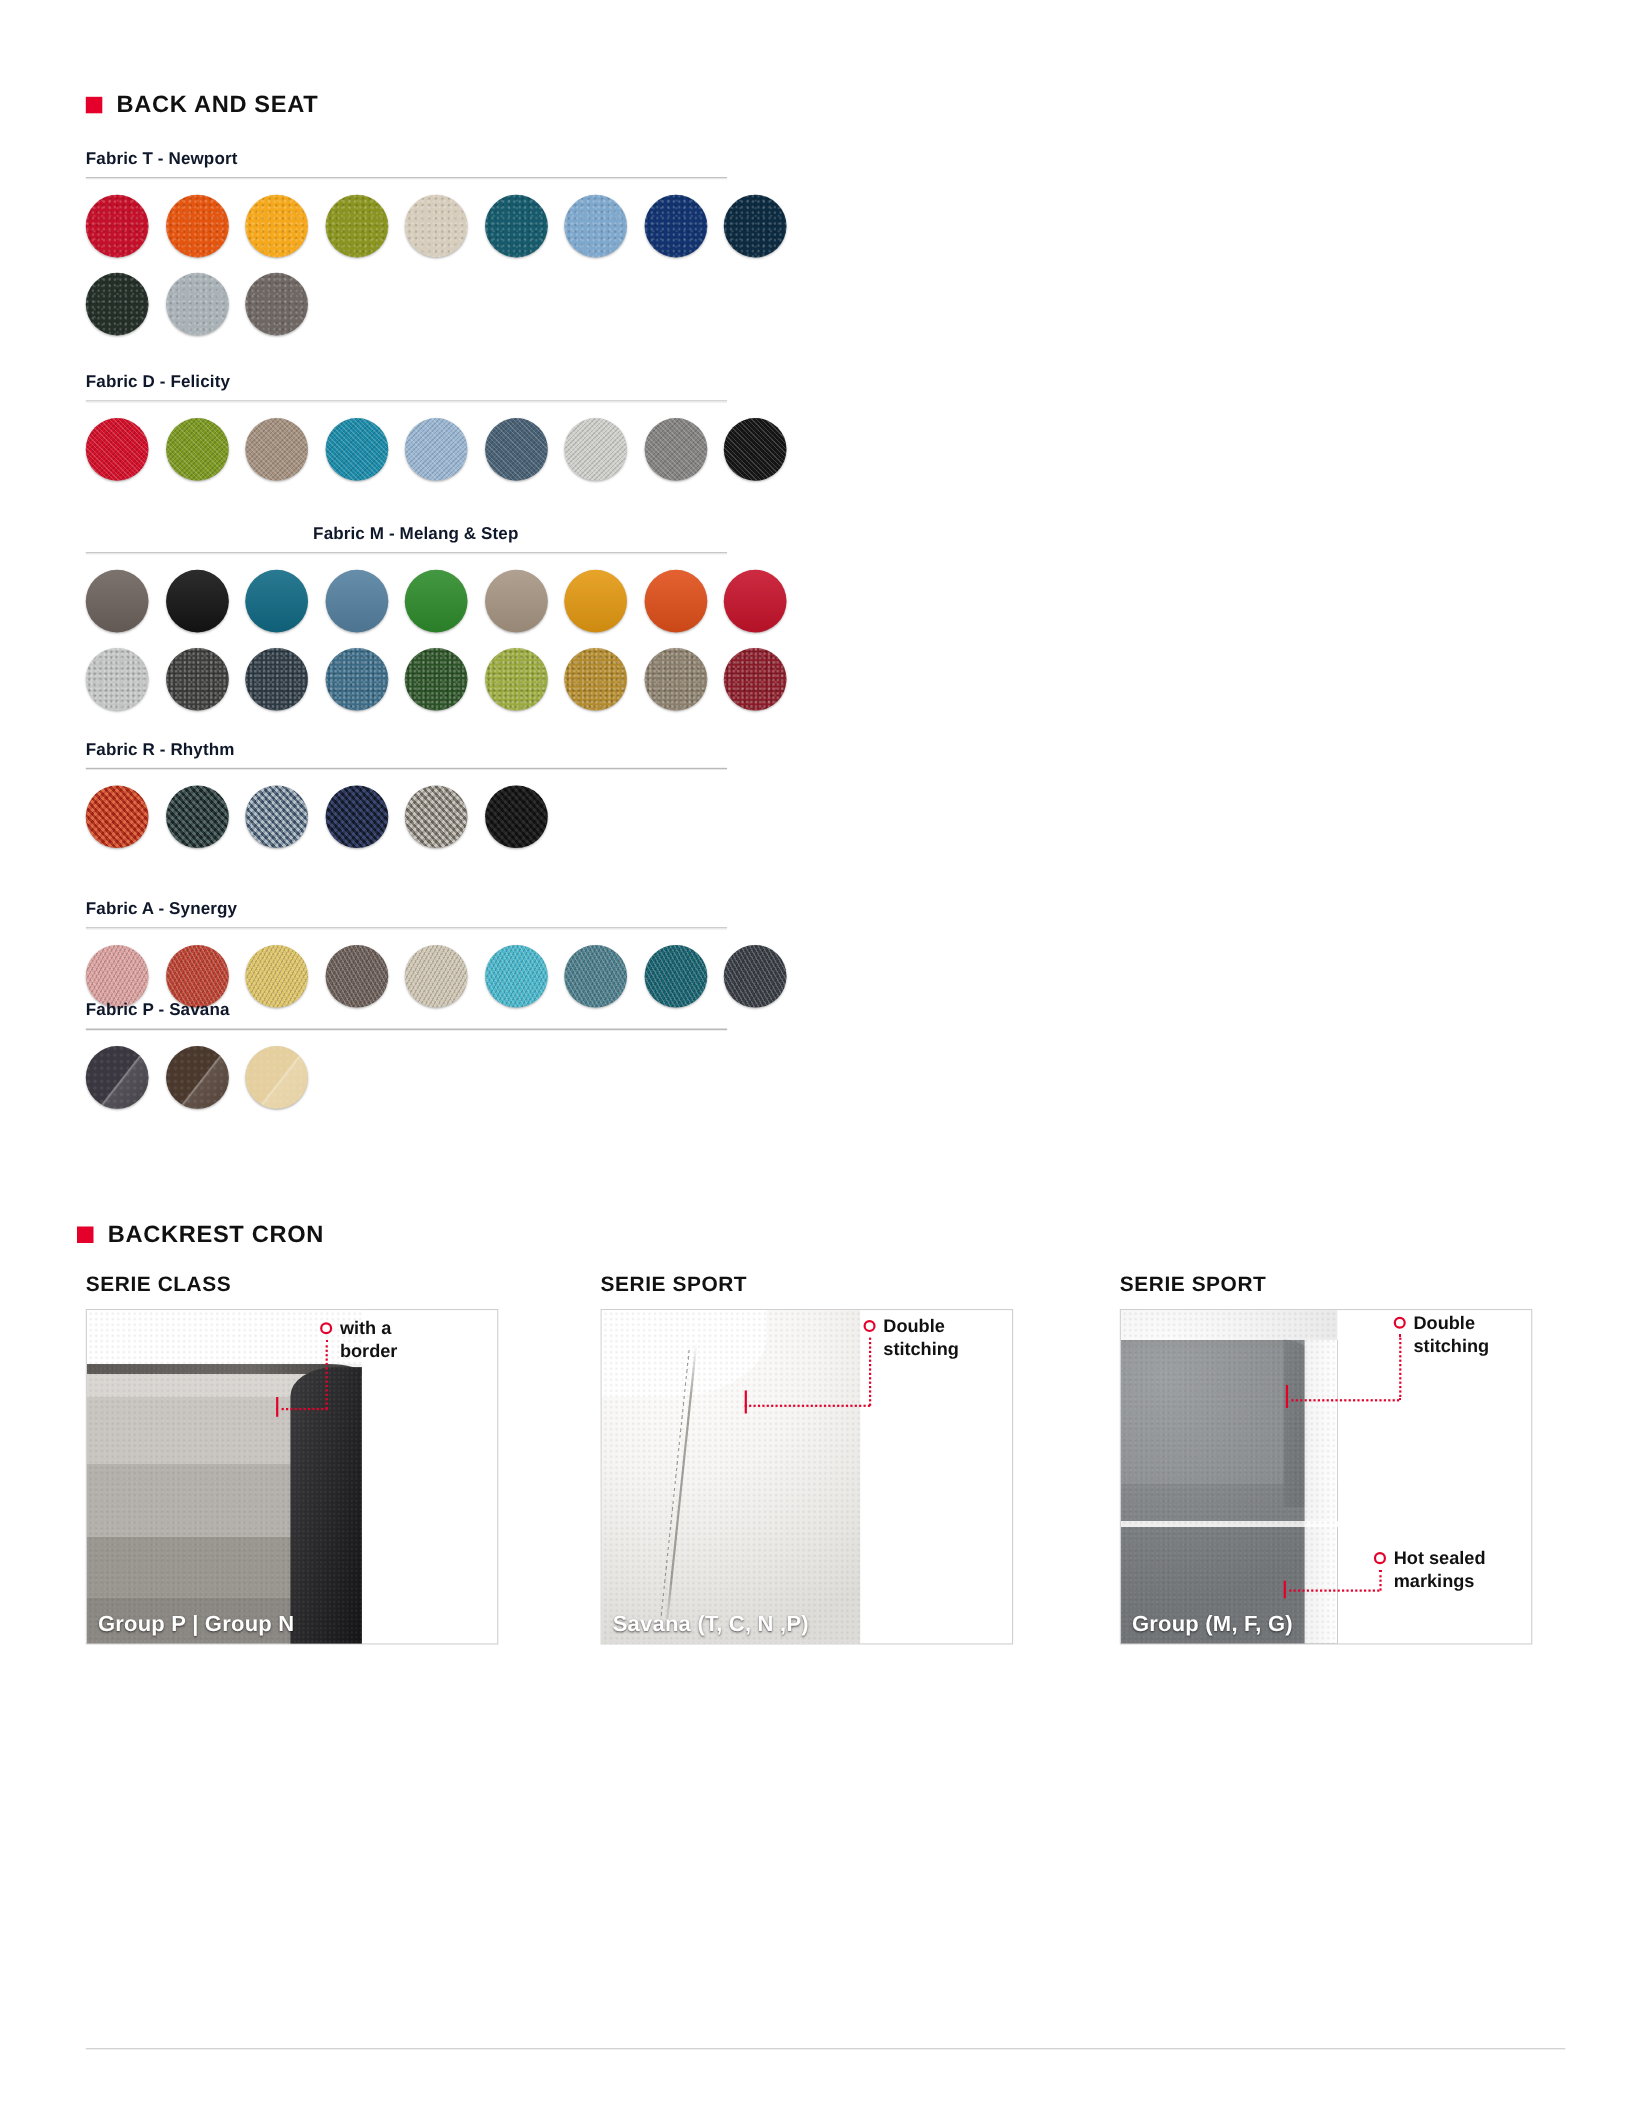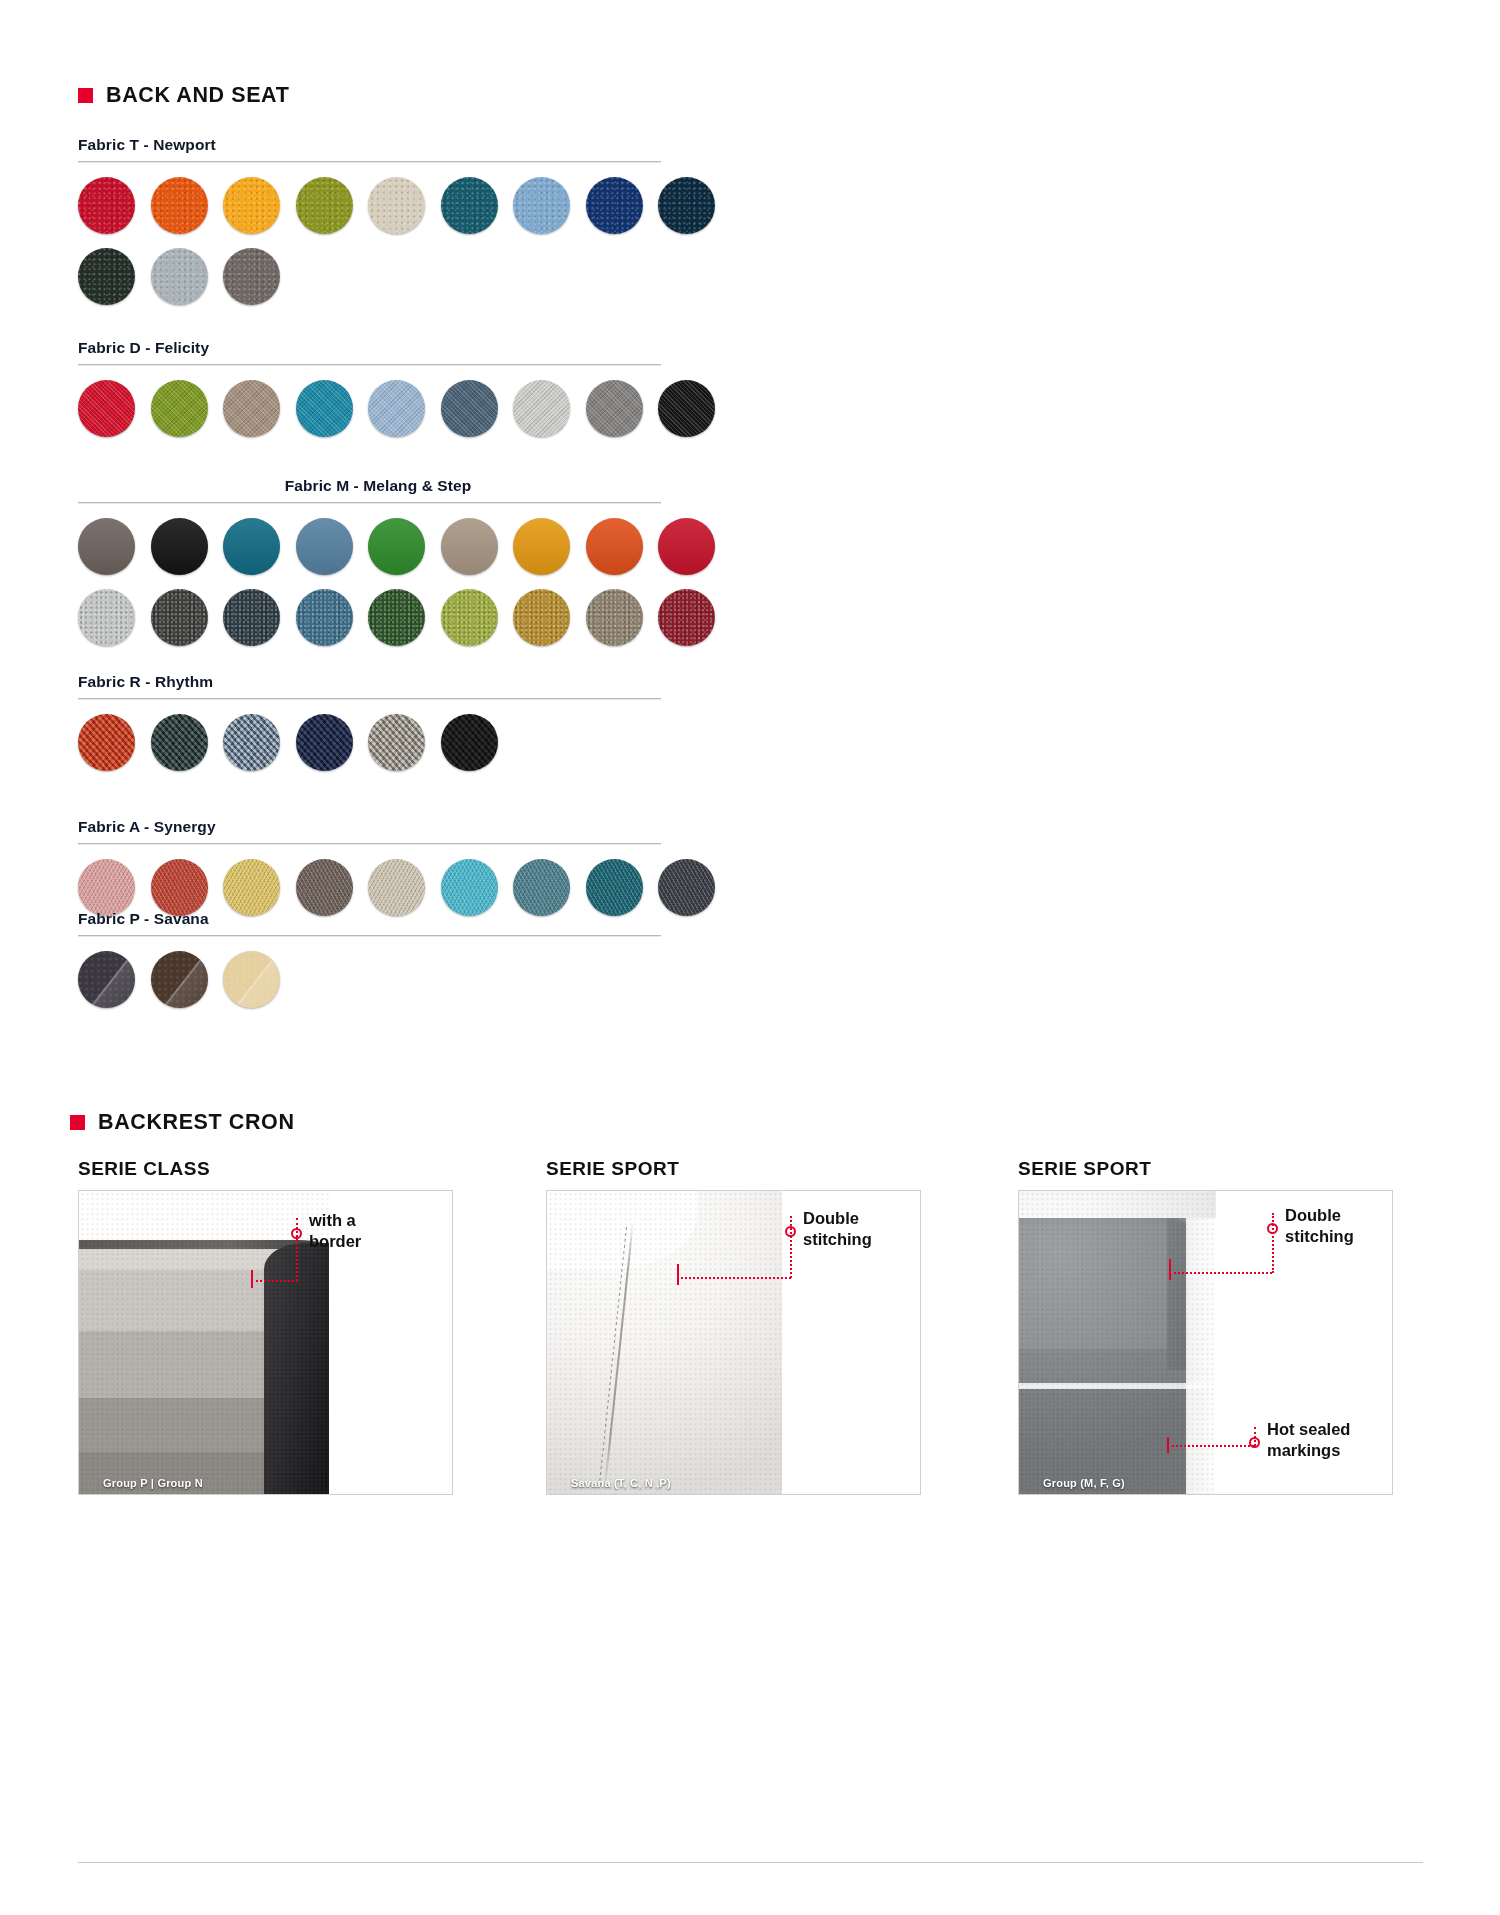--- a/index.html
+++ b/index.html
@@ -147,36 +147,35 @@
     overflow: hidden;
   }
   .card-photo {
     position: absolute;
     left: 0; top: 0;
     overflow: hidden;
   }
   .group-tag {
     position: absolute;
     bottom: 6px;
-    left: 24px;
-    font-size: 11px;
+    left: 10px;
+    font-size: 20px;
     font-weight: bold;
     color: #ffffff;
     letter-spacing: 0.2px;
     text-shadow: 0 1px 2px rgba(0,0,0,0.65);
     white-space: nowrap;
     z-index: 6;
   }
   .callout {
     position: absolute;
     display: flex;
-    align-items: center;
+    align-items: flex-start;
     gap: 7px;
     z-index: 7;
-    margin-top: 12px;
   }
   .callout-dot {
     width: 11px; height: 11px;
     border-radius: 50%;
     border: 2.2px solid #e4002b;
     background: #ffffff;
     flex: 0 0 auto;
     margin-top: 4px;
   }
   .callout-text {

